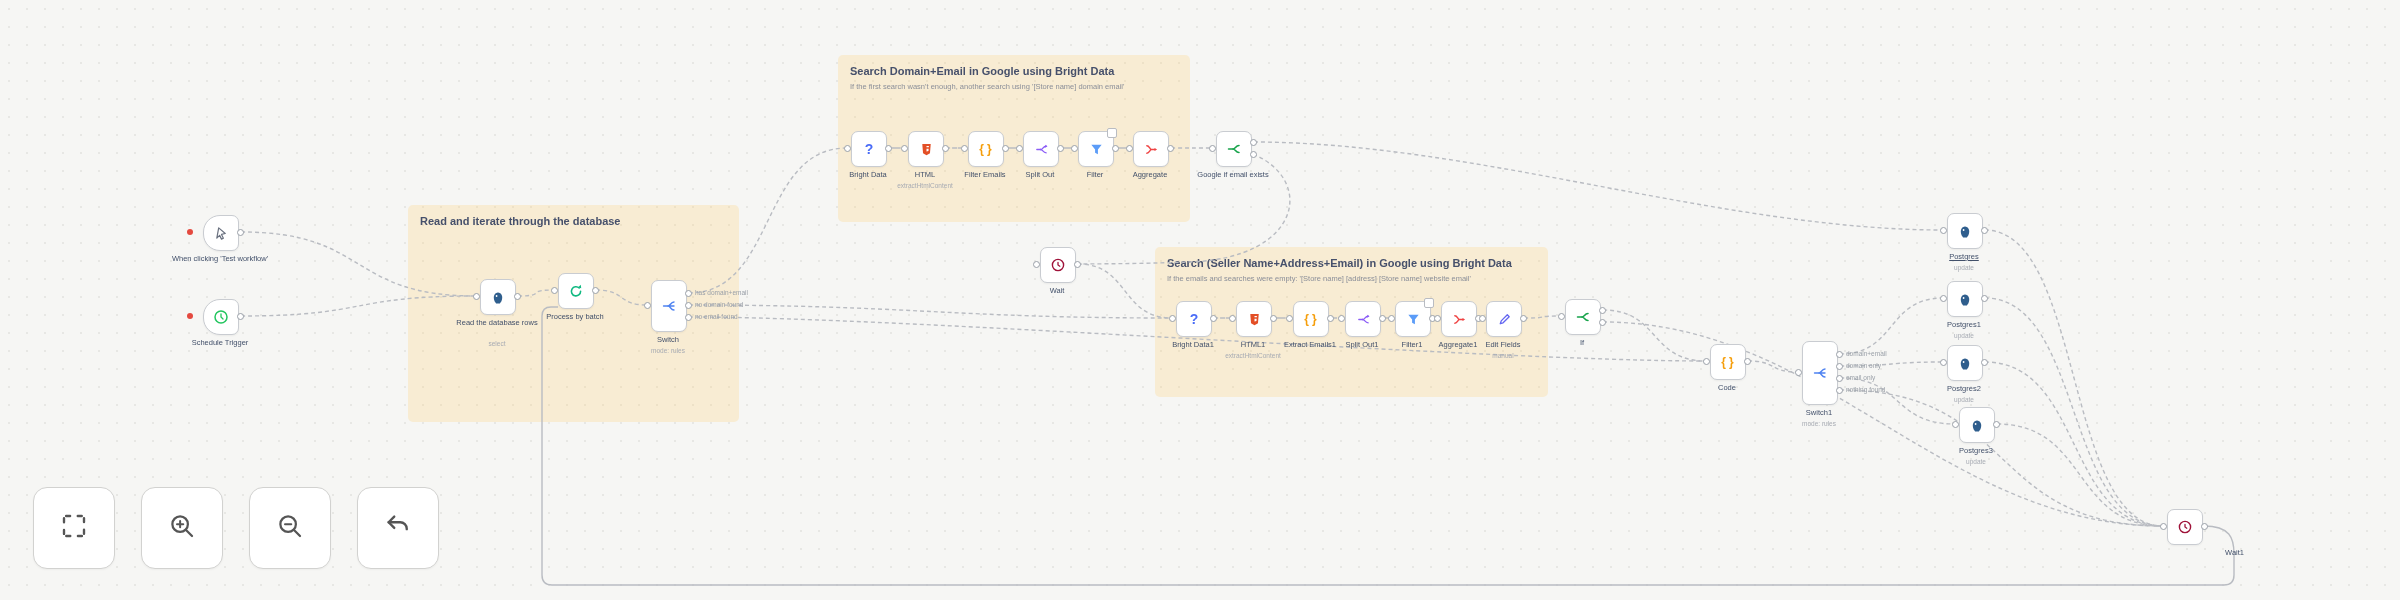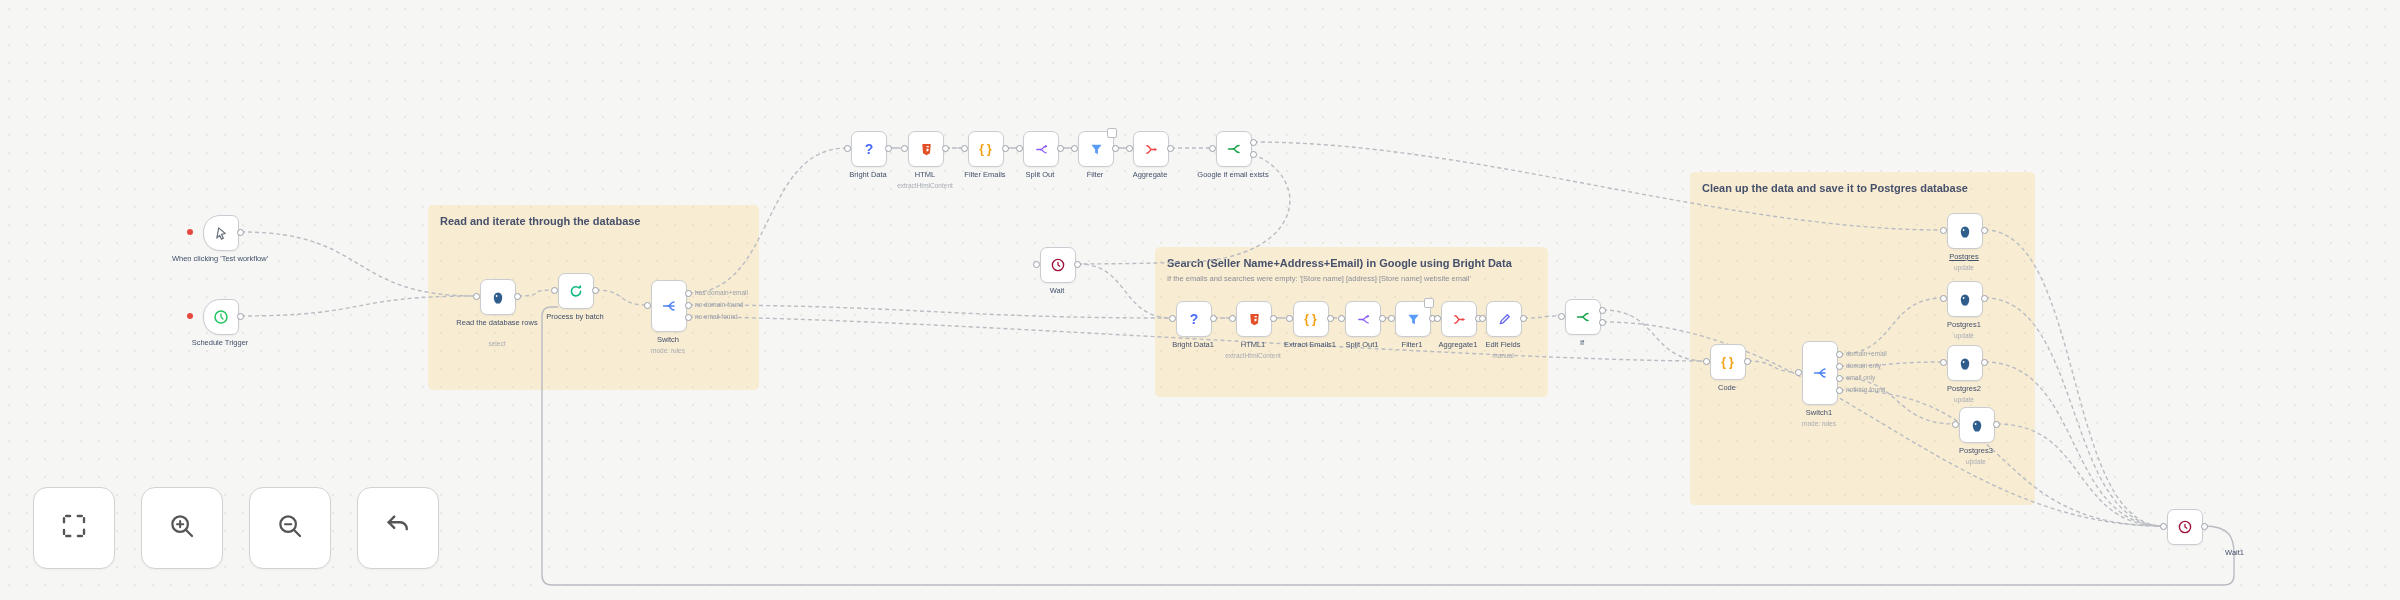--- a/index.html
+++ b/index.html
@@ -30,29 +30,30 @@
   #controls{position:absolute;left:33px;top:487px;display:flex;gap:26px;z-index:6;}
   .ctrl-btn{width:80px;height:80px;background:#fff;border:1.5px solid #d2d2d0;border-radius:14px;
     display:flex;align-items:center;justify-content:center;cursor:pointer;box-shadow:0 1px 2px rgba(0,0,0,0.04);}
   .ctrl-btn svg{width:30px;height:30px;}
 </style>
 </head>
 <body>
 
 <div id="canvas">
   <div id="groups">
-      <div class="group" style="left: 428px; top: 205px; width: 331px; height: 185px;">
+      <div class="group" style="left: 408px; top: 205px; width: 331px; height: 217px;">
         <div class="group-title">Read and iterate through the database</div>
+      </div>
+      <div class="group" style="left: 838px; top: 55px; width: 352px; height: 167px;">
+        <div class="group-title">Search Domain+Email in Google using Bright Data</div>
+        <div class="group-sub">If the first search wasn't enough, another search using '[Store name] domain email'</div>
       </div>
       <div class="group" style="left: 1155px; top: 247px; width: 393px; height: 150px;">
         <div class="group-title">Search (Seller Name+Address+Email) in Google using Bright Data</div>
         <div class="group-sub">If the emails and searches were empty: '[Store name] [address] [Store name] website email'</div>
-      </div>
-      <div class="group" style="left: 1690px; top: 172px; width: 345px; height: 333px;">
-        <div class="group-title">Clean up the data and save it to Postgres database</div>
       </div>
     </div>
   <svg id="edges" width="2400" height="600">
       <path d="M241 232 C370.25 232 346.75 296 476 296" fill="none" stroke="#b9bcc2" stroke-width="1.4" stroke-dasharray="4 3"></path>
       <path d="M241 316 C370.25 316 346.75 296 476 296" fill="none" stroke="#b9bcc2" stroke-width="1.4" stroke-dasharray="4 3"></path>
       <path d="M518 296 C548 296 524 290 554 290" fill="none" stroke="#b9bcc2" stroke-width="1.4" stroke-dasharray="4 3"></path>
       <path d="M596 290 C626 290 617 305 647 305" fill="none" stroke="#b9bcc2" stroke-width="1.4" stroke-dasharray="4 3"></path>
       <path d="M689 293 C775.9 293 760.1 148 847 148" fill="none" stroke="#b9bcc2" stroke-width="1.4" stroke-dasharray="4 3"></path>
       <path d="M689 305 C909 305 952 318 1172 318" fill="none" stroke="#b9bcc2" stroke-width="1.4" stroke-dasharray="4 3"></path>
       <path d="M689 317 C909 317 1486 361 1706 361" fill="none" stroke="#b9bcc2" stroke-width="1.4" stroke-dasharray="4 3"></path>

